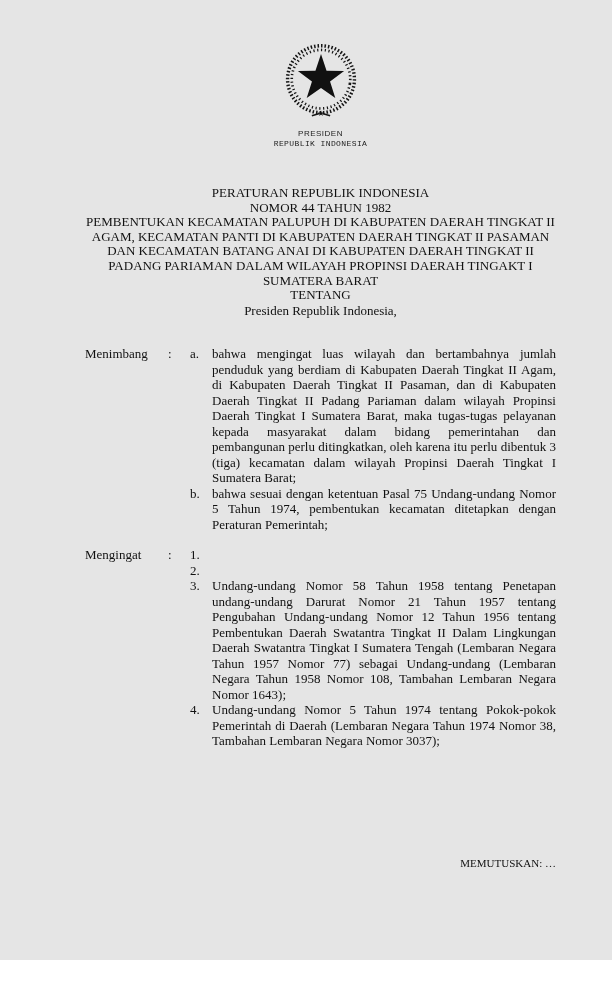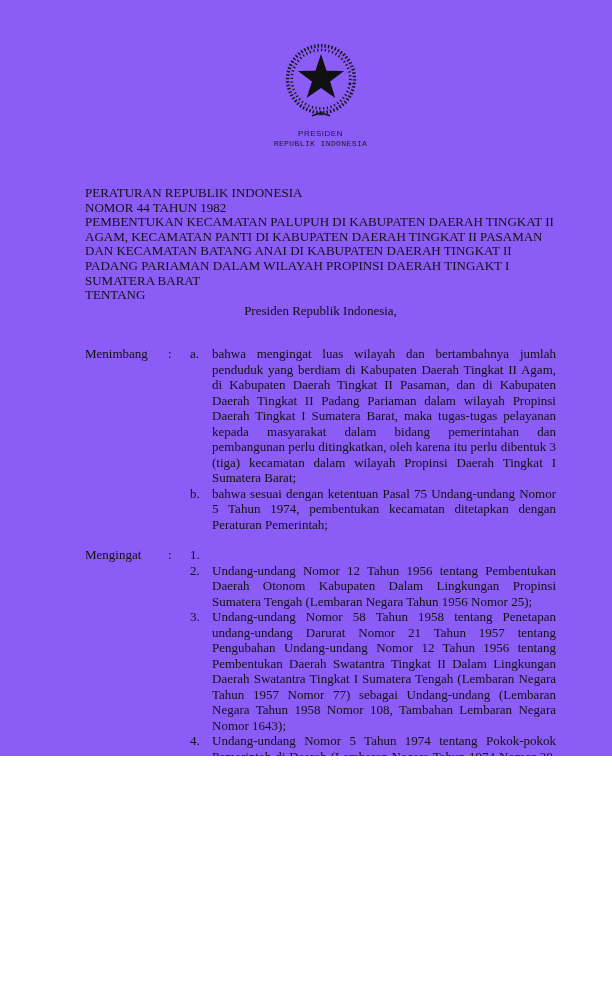--- a/index.html
+++ b/index.html
@@ -3,22 +3,22 @@
 <meta charset="utf-8">
 <style>
   html, body {
     margin: 0;
     padding: 0;
     background: #ffffff;
   }
   .page {
     position: relative;
     width: 612px;
-    height: 756px;
-    background: #8b5cf6;
+    height: 960px;
+    background: #e5e5e5;
     color: #111111;
     font-family: "Liberation Serif", "DejaVu Serif", serif;
     overflow: hidden;
     box-sizing: border-box;
   }
   .content {
     margin-left: 85px;
     margin-right: 56px;
   }
 
@@ -43,21 +43,21 @@
     font-family: Liberation Mono, monospace;
     font-size: 8px;
     line-height: 10px;
     letter-spacing: 0.4px;
     color: #1c1c1c;
   }
 
   
   .title-block {
     margin-top: 37px;
-    text-align: left;
+    text-align: center;
     font-size: 13px;
     line-height: 14.6px;
   }
   .title-block div { margin: 0; }
 
   
   .salutation {
     text-align: center;
     font-size: 13px;
     line-height: 15.5px;
@@ -133,21 +133,20 @@
       <div class="item-text">bahwa sesuai dengan ketentuan Pasal 75 Undang-undang Nomor 5 Tahun 1974, pembentukan kecamatan ditetapkan dengan Peraturan Pemerintah;</div>
     </div>
 
     <div class="section follow">
       <div class="sec-label">Mengingat</div>
       <div class="sec-colon">:</div>
 
       <div class="item-marker">1.</div>
 
       <div class="item-marker">2.</div>
-      <div class="item-text">Undang-undang Nomor 12 Tahun 1956 tentang Pembentukan Daerah Otonom Kabupaten Dalam Lingkungan Propinsi Sumatera Tengah (Lembaran Negara Tahun 1956 Nomor 25);</div>
 
       <div class="item-marker">3.</div>
       <div class="item-text">Undang-undang Nomor 58 Tahun 1958 tentang Penetapan undang-undang Darurat Nomor 21 Tahun 1957 tentang Pengubahan Undang-undang Nomor 12 Tahun 1956 tentang Pembentukan Daerah Swatantra Tingkat II Dalam Lingkungan Daerah Swatantra Tingkat I Sumatera Tengah (Lembaran Negara Tahun 1957 Nomor 77) sebagai Undang-undang (Lembaran Negara Tahun 1958 Nomor 108, Tambahan Lembaran Negara Nomor 1643);</div>
 
       <div class="item-marker">4.</div>
       <div class="item-text">Undang-undang Nomor 5 Tahun 1974 tentang Pokok-pokok Pemerintah di Daerah (Lembaran Negara Tahun 1974 Nomor 38, Tambahan Lembaran Negara Nomor 3037);</div>
     </div>
 
     <div class="decision">MEMUTUSKAN: …</div>
 

